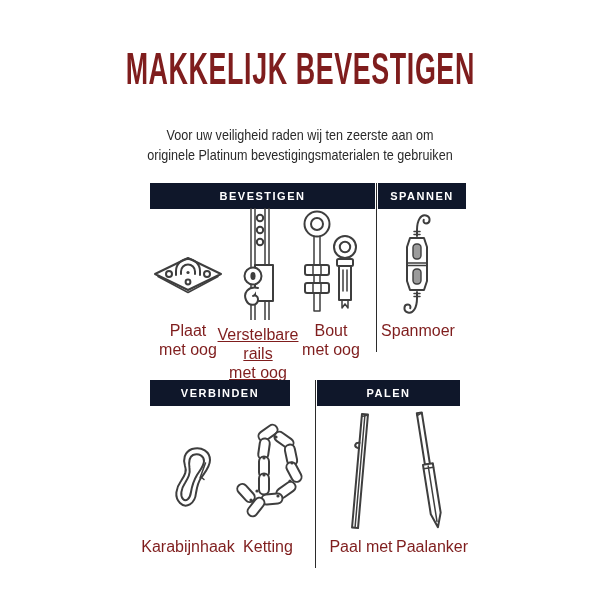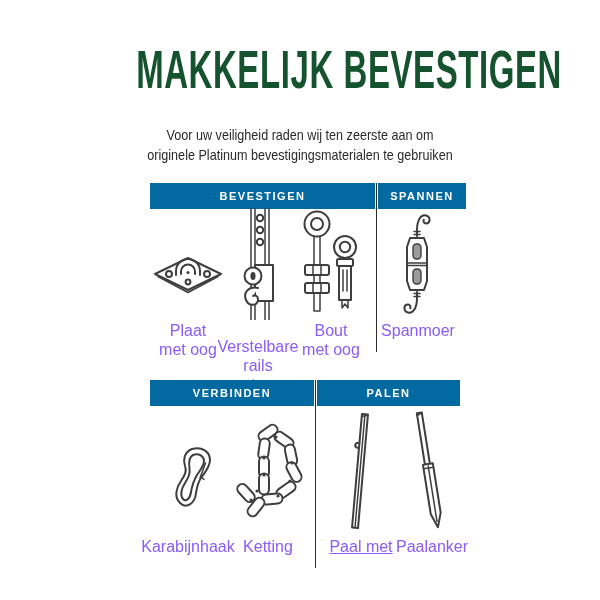--- a/index.html
+++ b/index.html
@@ -1,28 +1,28 @@
 <!DOCTYPE html>
 <html><head>
 <meta charset="utf-8">
 <style>
   html,body{margin:0;padding:0;background:#ffffff;}
   body{width:600px;height:600px;position:relative;overflow:hidden;
        font-family:"Liberation Sans",sans-serif;color:#1f1f1f;}
   .abs{position:absolute;}
   .title{left:0;top:40px;width:600px;margin:0;text-align:center;
-         font-size:54px;font-weight:700;color:#14532d;line-height:58px;
+         font-size:44px;font-weight:700;color:#7f1d1d;line-height:58px;
          letter-spacing:1px;white-space:nowrap;}
   .title .squeeze{display:inline-block;transform:scaleX(0.61);transform-origin:50% 50%;}
   .subtitle{left:0;top:125px;width:600px;text-align:center;font-size:15px;
             line-height:20px;color:#2a2a2a;transform:scaleX(0.84);transform-origin:50% 0;}
-  .bar{background:#0369a1;height:26px;display:flex;align-items:center;justify-content:center;}
+  .bar{background:#0f172a;height:26px;display:flex;align-items:center;justify-content:center;}
   .bar span{color:#ffffff;font-size:11px;font-weight:700;letter-spacing:1.5px;white-space:nowrap;}
   .vline{width:1px;background:#2b2b2b;}
-  .label{text-align:center;font-size:16px;line-height:19px;color:#8b5cf6;}
+  .label{text-align:center;font-size:16px;line-height:19px;color:#7f1d1d;}
   svg{display:block;}
   .ic{stroke:#3e3e3e;fill:none;stroke-width:2;stroke-linecap:round;stroke-linejoin:round;}
   .icw{stroke:#3e3e3e;fill:#ffffff;stroke-width:2;stroke-linecap:round;stroke-linejoin:round;}
   .ict{stroke:#3e3e3e;fill:none;stroke-width:1.5;stroke-linecap:round;stroke-linejoin:round;}
   .icf{fill:#3e3e3e;stroke:none;}
   .slot{fill:#9b9b9b;stroke:#3e3e3e;stroke-width:1.4;}
 </style>
 </head>
 <body>
 
@@ -97,34 +97,34 @@
       <rect class="slot" x="18" y="65" width="8" height="15" rx="3.5"></rect>
       <path class="ic" transform="rotate(180 22 60)" d="M22,32 V26 C22,16 26,10 31,11.5 C36,13 35.5,19.5 31,19.5 C29,19.5 28,17.5 28.8,15.8" stroke-width="1.9"></path>
       <path class="ict" transform="rotate(180 22 60)" d="M19,27.5 H25 M19,30.5 H25"></path>
     </svg>
   </div>
 
   <div class="abs label" style="left:144px;top:321px;width:88px;">
     <div>Plaat</div>
     <div>met oog</div>
   </div>
-  <div class="abs label" style="left:214px;top:337px;width:88px;">
+  <div class="abs label" style="left:214px;top:325px;width:88px;text-decoration:underline;">
     <div>Verstelbare</div>
     <div>rails</div>
     <div>met oog</div>
   </div>
   <div class="abs label" style="left:287px;top:321px;width:88px;">
     <div>Bout</div>
     <div>met oog</div>
   </div>
   <div class="abs label" style="left:376px;top:321px;width:84px;">
     <div>Spanmoer</div>
   </div>
 
-  <div class="abs bar" style="left:150px;top:380px;width:164px;">
+  <div class="abs bar" style="left:150px;top:380px;width:140px;">
     <span>VERBINDEN</span>
   </div>
   <div class="abs bar" style="left:317px;top:380px;width:143px;">
     <span>PALEN</span>
   </div>
   <div class="abs vline" style="left:315px;top:380px;height:188px;"></div>
 
   <div class="abs" style="left:169px;top:444px;">
     <svg width="56" height="76" viewBox="0 0 56 76">
       <path class="icw" d="M23,5 C33,2 41,8 41,16 C41,23 36,28 32,34 C29,38 28,43 27,49 C26,60 17,65 11,59 C5,53 7,44 12,37 C16,31 18,27 16,22 C14,16 15,8 23,5 Z" stroke-width="1.8"></path>
@@ -204,20 +204,20 @@
       </g>
     </svg>
   </div>
 
   <div class="abs label" style="left:133px;top:537px;width:110px;">
     <div>Karabijnhaak</div>
   </div>
   <div class="abs label" style="left:223px;top:537px;width:90px;">
     <div>Ketting</div>
   </div>
-  <div class="abs label" style="left:316px;top:537px;width:90px;text-decoration:underline;">
+  <div class="abs label" style="left:316px;top:537px;width:90px;">
     <div>Paal met</div>
   </div>
   <div class="abs label" style="left:386px;top:537px;width:92px;">
     <div>Paalanker</div>
   </div>
 
 </div>
 
 </body></html>

